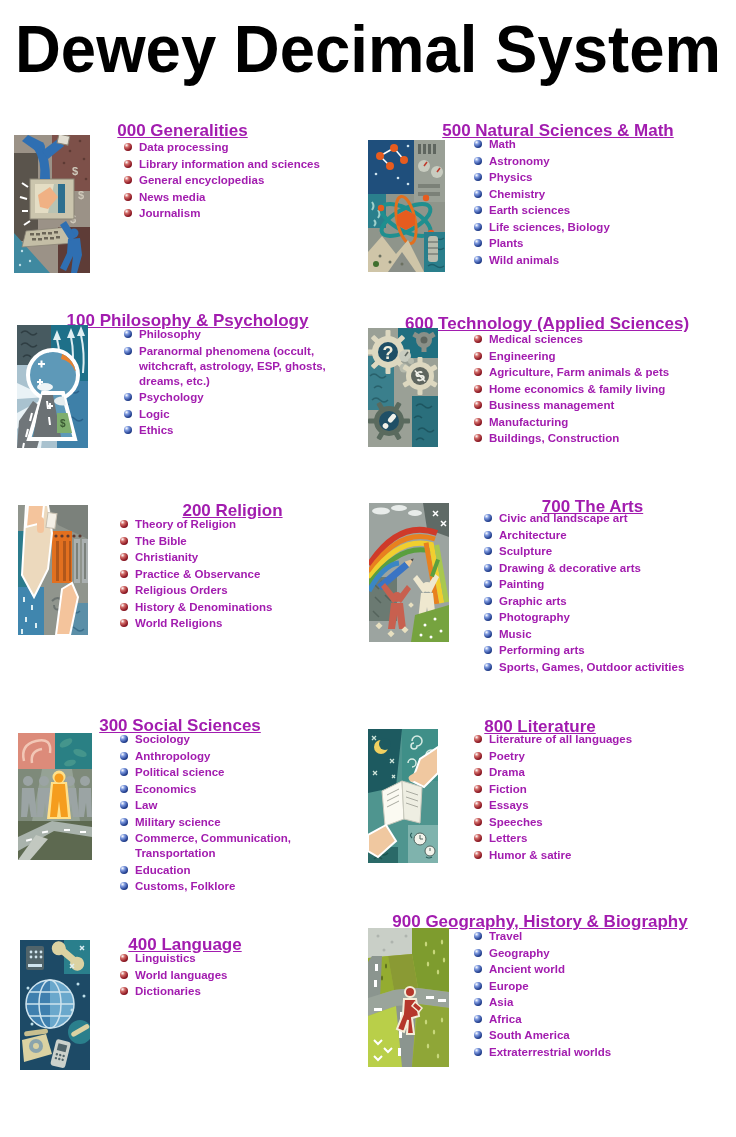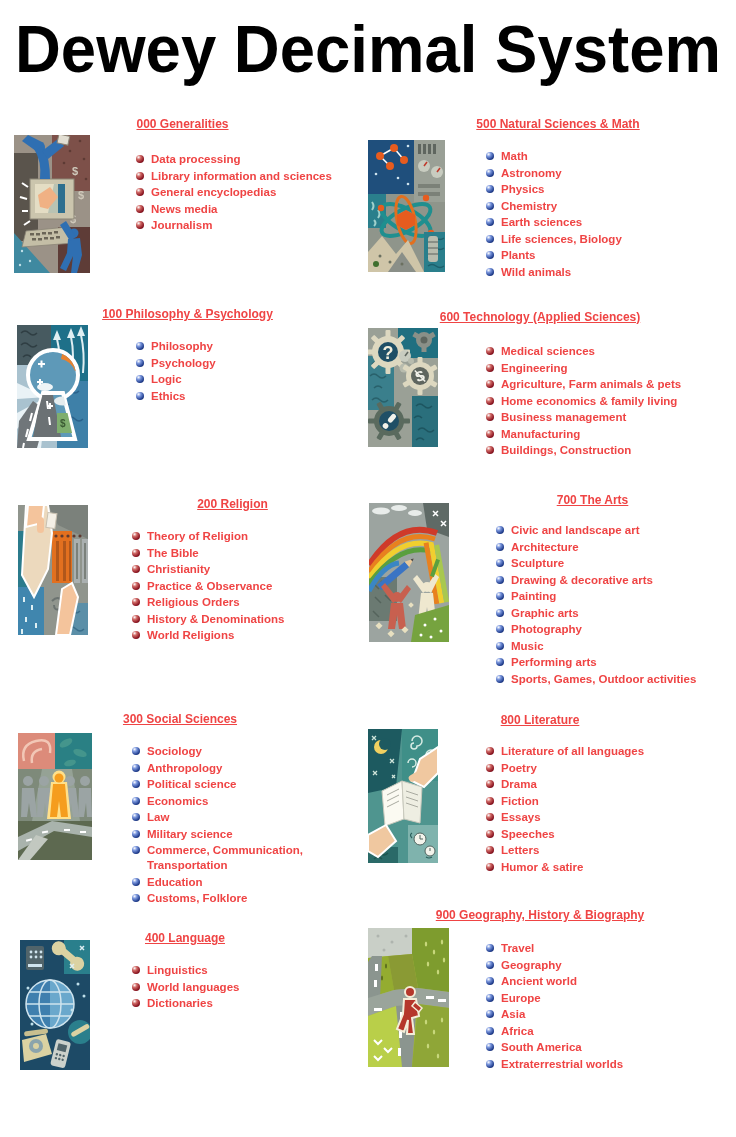--- a/index.html
+++ b/index.html
@@ -1,23 +1,23 @@
 <!DOCTYPE html>
 <html><head>
 <meta charset="utf-8">
 <style>
   html,body{margin:0;padding:0;background:#fff;}
   #poster{position:relative;width:736px;height:1137px;background:#fff;overflow:hidden;
-          font-family:"Liberation Sans",sans-serif;color:#ef4444;}
+          font-family:"Liberation Sans",sans-serif;color:#a21caf;}
   .title-wrap{position:absolute;left:0;top:6px;width:736px;height:86px;}
-  .heading{position:absolute;font-size:12px;font-weight:bold;text-decoration:underline;
+  .heading{position:absolute;font-size:17px;font-weight:bold;text-decoration:underline;
            text-align:center;white-space:nowrap;}
   .illustration{position:absolute;}
   .illustration svg{width:100%;height:100%;display:block;}
-  .topics{position:absolute;list-style:none;margin:12px;padding:0;}
+  .topics{position:absolute;list-style:none;margin:0;padding:0;}
   .topics li{position:relative;padding-left:15px;font-size:11.5px;font-weight:bold;
              line-height:15px;margin-bottom:1.5px;}
   .bullet{position:absolute;left:0;top:3px;width:8px;height:8px;border-radius:50%;}
   .bullet.maroon{background:radial-gradient(circle at 32% 28%,#ffffff 0%,#d06a66 28%,#8c1622 68%,#520a12 100%);}
   .bullet.blue{background:radial-gradient(circle at 32% 28%,#ffffff 0%,#7b97dd 28%,#223f8f 68%,#0e1c4e 100%);}
   
   .sec-000 .heading{left:60px;top:107px;width:245px}
   .sec-000 .illustration{left:14px;top:135px;width:76px;height:138px}
   .sec-000 .topics{left:124px;top:140px;width:245px}
   .sec-100 .heading{left:40px;top:297px;width:295px}
@@ -198,20 +198,21 @@
                 <rect x="20" y="56" width="6" height="2"></rect>
                 <rect x="22" y="54" width="2" height="6"></rect>
                 <rect x="30" y="80" width="6" height="2"></rect>
                 <rect x="32" y="78" width="2" height="6"></rect>
               </g>
     </g>
   </svg>
         </div>
     <ul class="topics">
           <li><span class="bullet blue"></span><span class="topic-text">Philosophy</span></li>
+          <li><span class="bullet blue"></span><span class="topic-text">Paranormal phenomena (occult, witchcraft, astrology, ESP, ghosts, dreams, etc.)</span></li>
           <li><span class="bullet blue"></span><span class="topic-text">Psychology</span></li>
           <li><span class="bullet blue"></span><span class="topic-text">Logic</span></li>
           <li><span class="bullet blue"></span><span class="topic-text">Ethics</span></li>
         </ul>
   </section>
       <section class="section sec-200">
     <h2 class="heading"><span class="heading-text">200 Religion</span></h2>
     <div class="illustration">
           <svg viewBox="0 0 70 130" preserveAspectRatio="none">
     <rect width="70" height="130" fill="#90958d"></rect>

